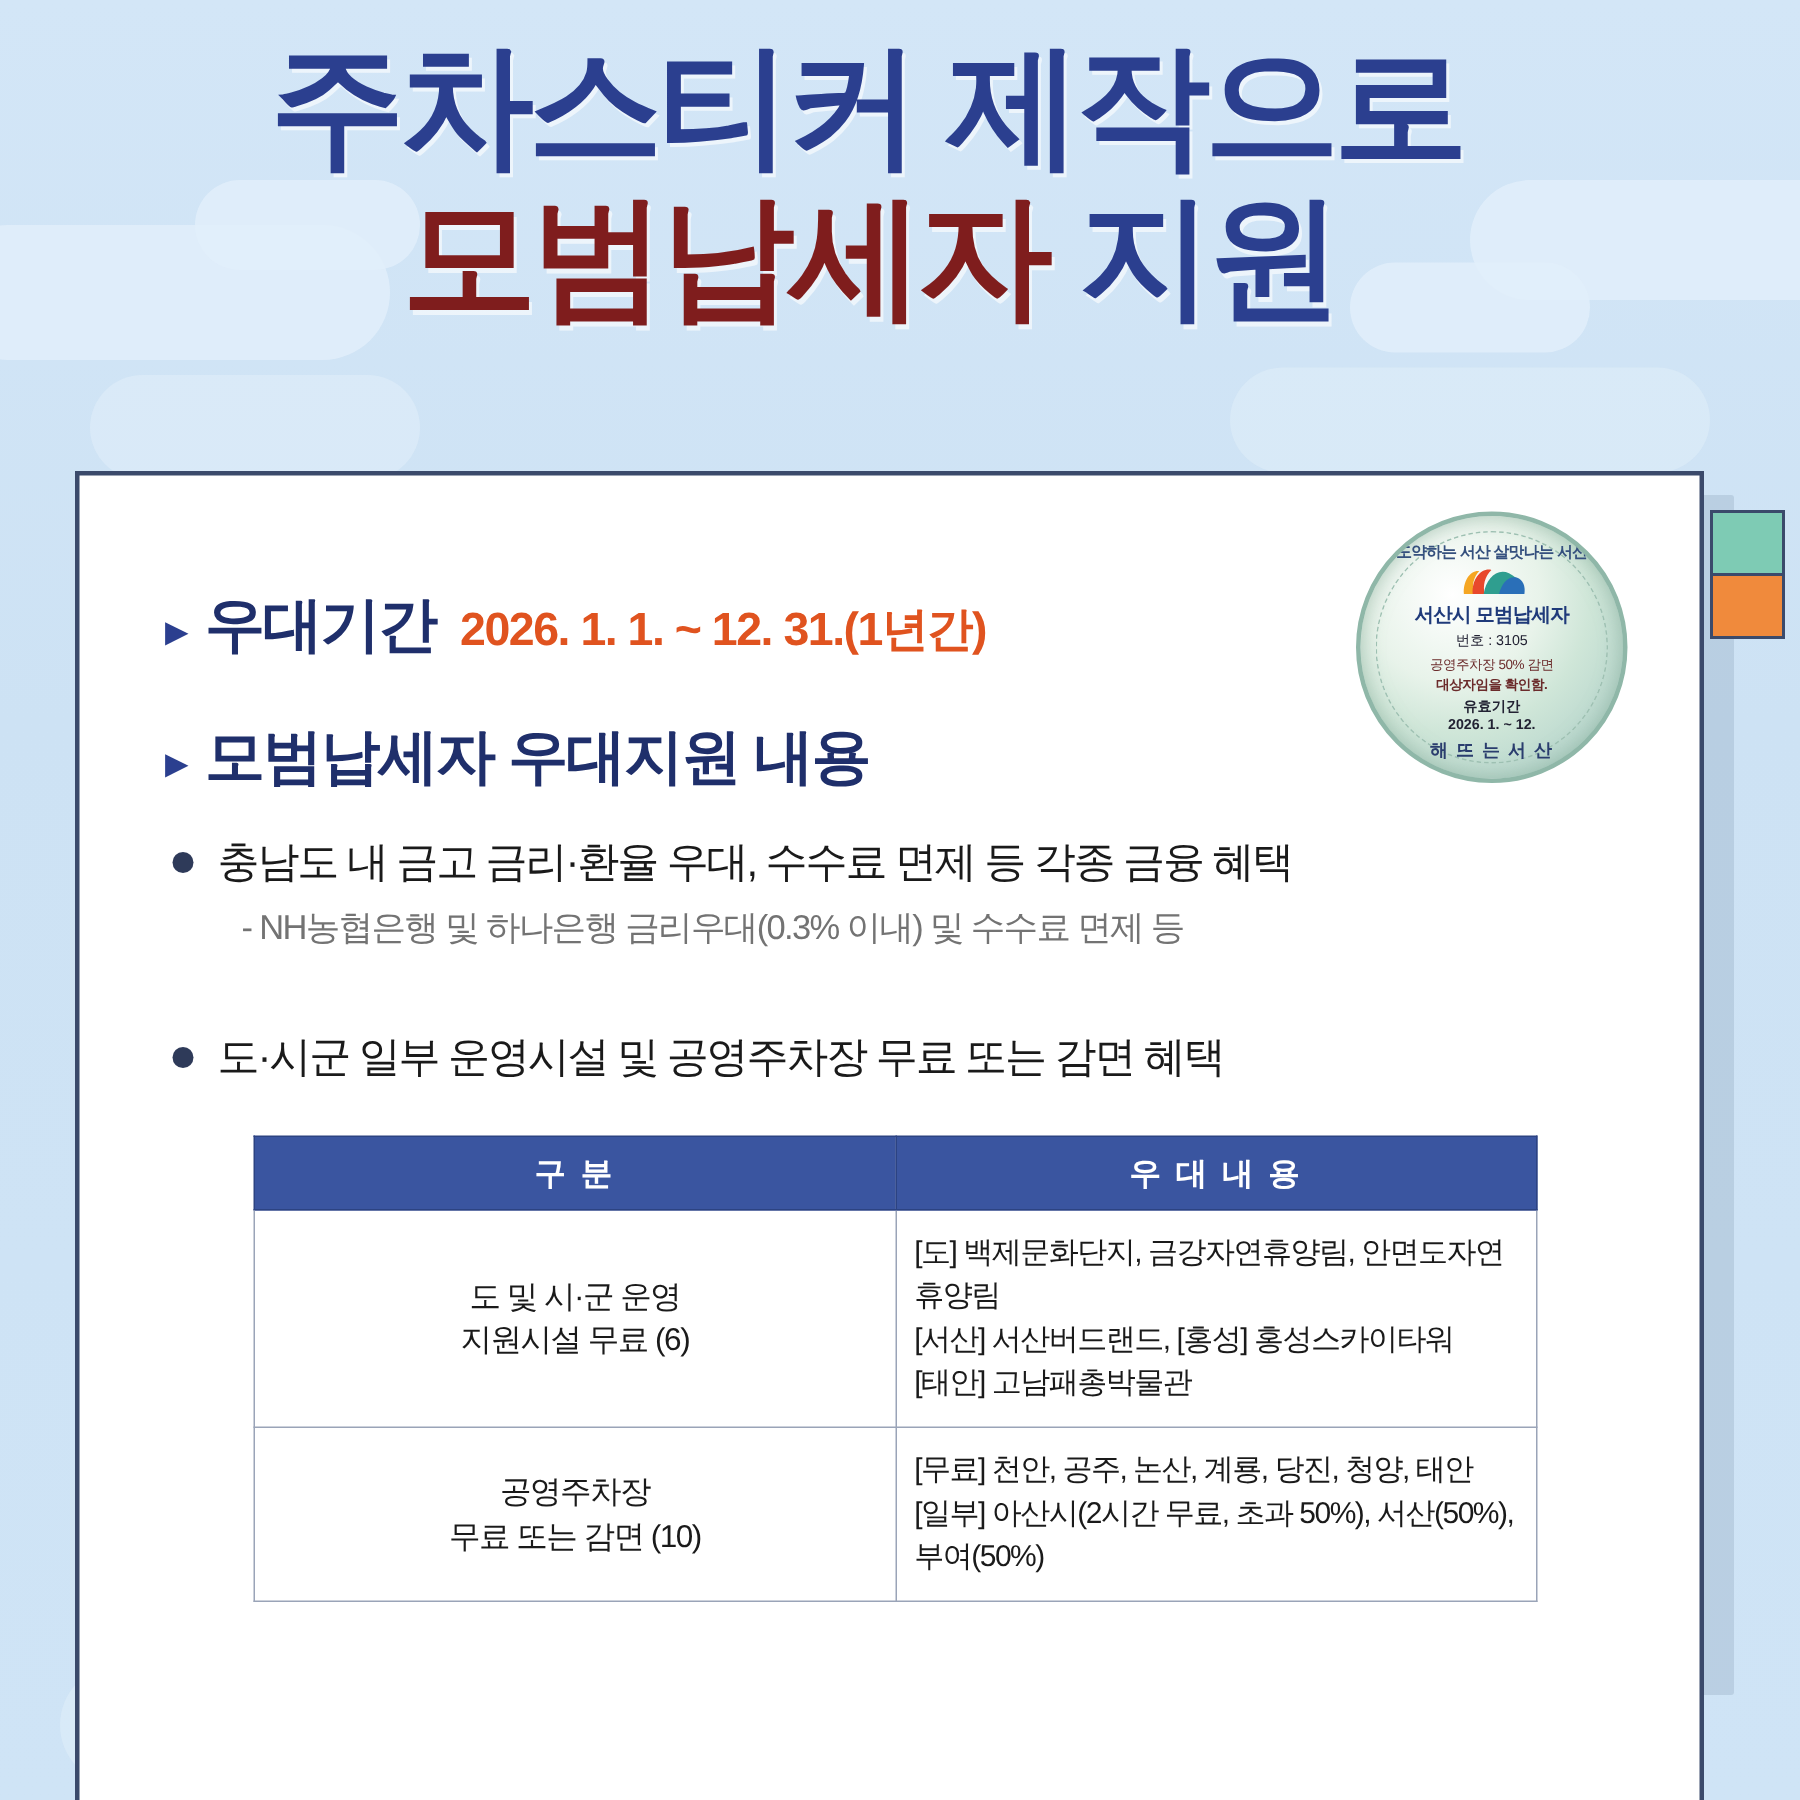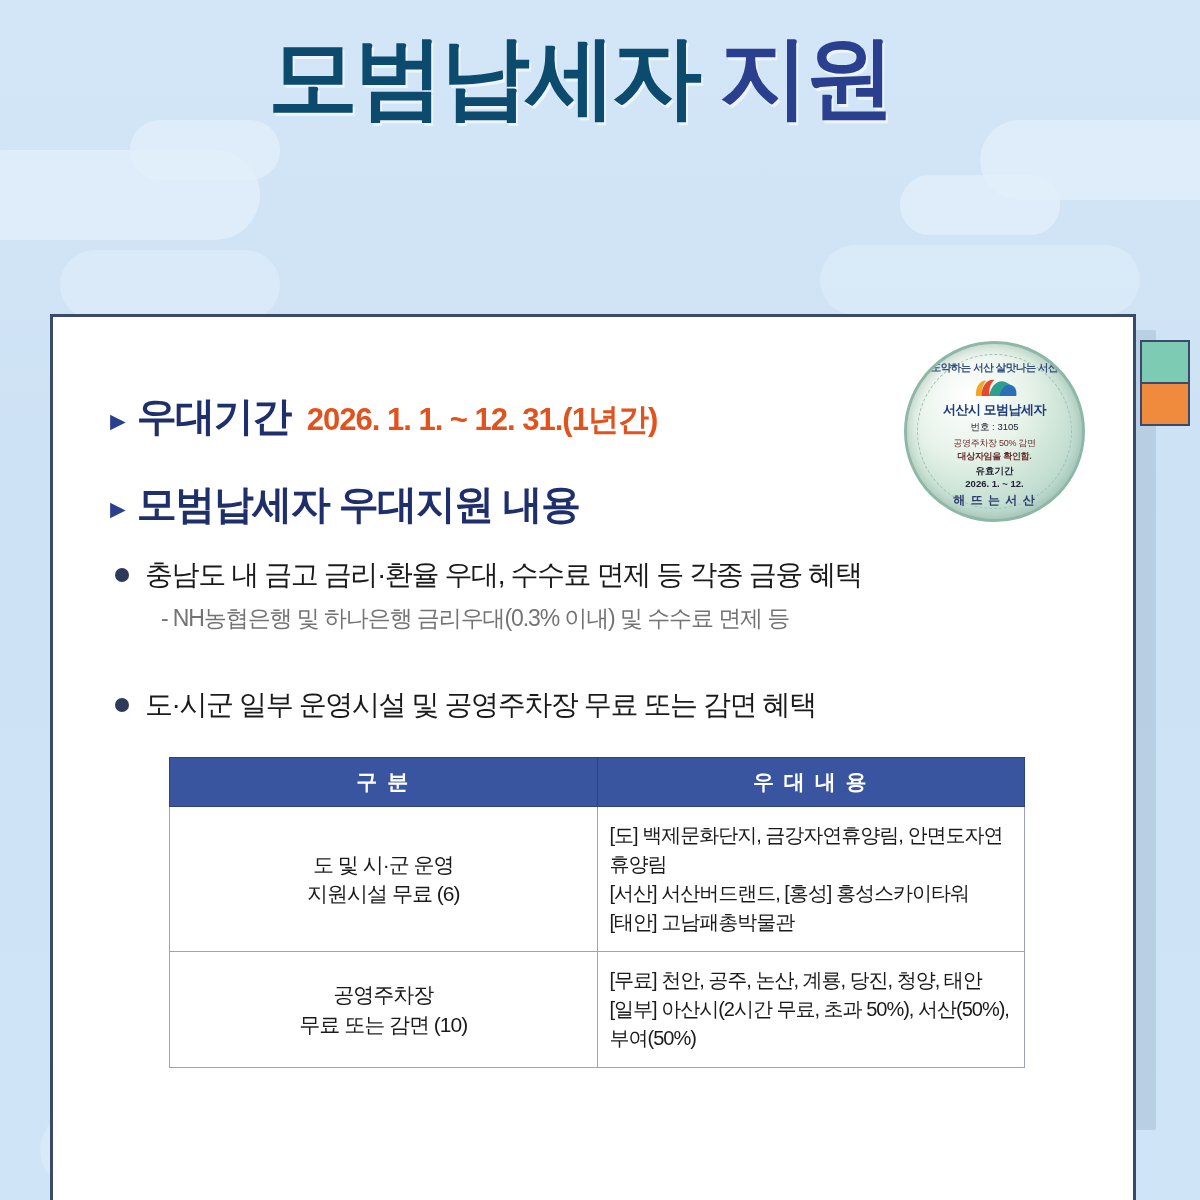--- a/index.html
+++ b/index.html
@@ -77,21 +77,21 @@
   .title-line2 {
     font-size: 90px;
     font-weight: bold;
     letter-spacing: -4px;
     line-height: 1.05;
     white-space: nowrap;
     margin-top: 6px;
     margin-left: 88px;
     text-shadow: 2px 3px 0 rgba(255,255,255,.6);
   }
-  .title-orange { color: #0c4a6e; }
+  .title-orange { color: #7f1d1d; }
   .title-navy   { color: #2b3f8f; }
 
   
   .card-shadow {
     position: absolute;
     left: 68px; top: 330px;
     width: 1088px; height: 800px;
     background: #9fb6cc;
     opacity: .45;
     border-radius: 2px;
@@ -264,20 +264,21 @@
   <div class="cloud c5"></div>
   <div class="cloud c6"></div>
   <div class="cloud c7"></div>
   <div class="cloud c8"></div>
 </div>
 
 <div class="header">
 
 
   <div class="title-block">
+    <div class="title-line1">주차스티커 제작으로</div>
     <div class="title-line2">
       <span class="title-orange">모범납세자</span>
       <span class="title-navy">지원</span>
     </div>
   </div>
 </div>
 
 <div class="card-shadow"></div>
 <div class="tab green"></div>
 <div class="tab orange"></div>

